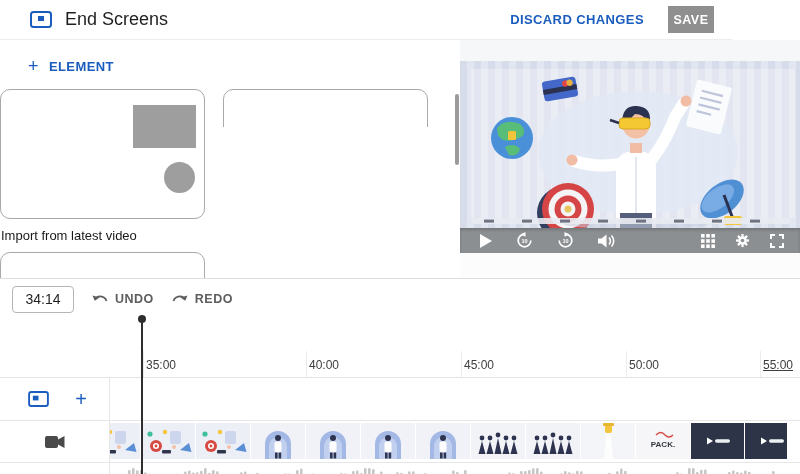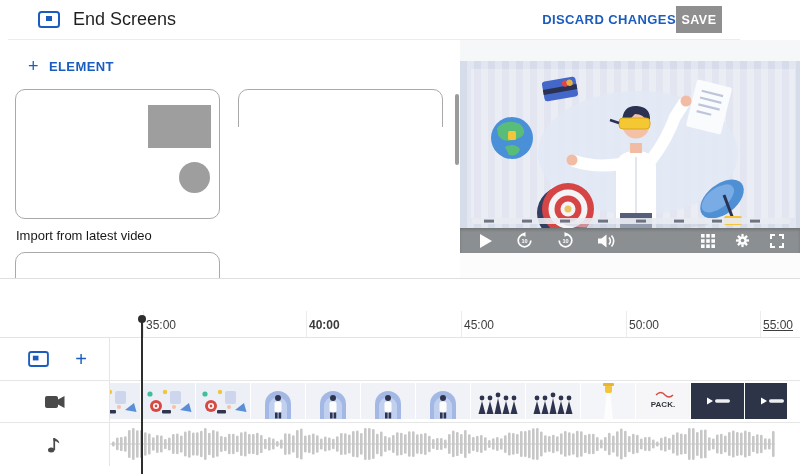--- a/index.html
+++ b/index.html
@@ -1,41 +1,41 @@
 <!DOCTYPE html>
 <html><head>
 <meta charset="utf-8">
 <style>
   * { box-sizing: border-box; margin: 0; padding: 0; }
   html,body { width:800px; height:474px; overflow:hidden; }
   body { font-family:"Liberation Sans", sans-serif; background:#fff; }
   .app { position:relative; width:800px; height:474px; background:#fff; }
 
   
-  .hdr { position:absolute; top:0; left:8px; width:732px; height:40px;
+  .hdr { position:absolute; top:0; left:0; width:732px; height:40px;
          display:flex; align-items:center; background:#fff; border-bottom:1px solid #ececec; }
   .hdr-icon { margin-left:30px; width:22px; height:17px; flex:0 0 auto; }
   .hdr-title { margin-left:13px; font-size:18px; font-weight:500; color:#1f1f1f; }
   .hdr-spacer { flex:1; }
   .btn-text { color:var(--blue); font-size:13px; font-weight:700; letter-spacing:.4px;
               background:none; border:none; cursor:pointer; font-family:inherit; }
-  .btn-discard { }
+  .btn-discard { margin-right:24px; }
   .btn-save { margin-right:18px; width:46px; height:27px; background:#8f8f8f; color:#fff;
               border:none; border-radius:0; font-size:12.5px; font-weight:700; letter-spacing:.5px;
               font-family:inherit; cursor:pointer; }
   :root { --blue:#1b5dbe; --border:#e2e2e2; }
 
   
   .panel { position:absolute; left:0; top:40px; width:460px; height:238px; background:#fff; overflow:hidden; }
   .panel-actions { display:flex; justify-content:space-between; align-items:center;
                    padding:17px 25px 14px 28px; }
   .action { display:flex; align-items:center; gap:10px; color:var(--blue);
             font-size:13px; font-weight:700; letter-spacing:.4px; cursor:pointer; }
   .plus-glyph { font-size:18px; font-weight:400; line-height:1; }
-  .cards { margin-left:15px; display:grid; grid-template-columns:205px 205px; column-gap:18px; }
+  .cards { display:grid; grid-template-columns:205px 205px; column-gap:18px; }
   .card { position:relative; width:205px; height:130px; border:1.4px solid #a9a9a9;
           border-radius:10px; background:#fff; }
   .card .ph-rect { position:absolute; background:#9e9e9e; }
   .card .ph-circle { position:absolute; background:#9e9e9e; border-radius:50%; width:31px; height:31px; }
   .card-label { font-size:13px; color:#181818; padding:9px 0 11px 1px; height:33px; }
   .partial-row { height:38px; overflow:hidden; }
 
   .v-scrollbar { position:absolute; left:455px; top:54px; width:4px; height:71px;
                  background:#9b9b9b; border-radius:2px; }
 
@@ -272,26 +272,43 @@
         <span class="pbtn">
           <svg width="14" height="14" viewBox="0 0 14 14">
             <path d="M1 5 V1 H5 M9 1 h4 v4 M13 9 v4 h-4 M5 13 H1 V9" fill="none" stroke="#fdfdfd" stroke-width="2"></path>
           </svg>
         </span>
       </div>
     </div>
   </div>
 
   <div class="timeline">
+    <div class="tl-controls">
+      <div class="timecode">34:14</div>
+      <div class="histbtn">
+        <svg width="16" height="11" viewBox="0 0 16 11">
+          <path d="M2.5 5.5 Q6 0.5 12 3.5 Q14 4.7 14.5 7" fill="none" stroke="#5d5d5d" stroke-width="1.8"></path>
+          <path d="M0.5 1.5 L2.8 6.8 L7.5 3.6 Z" fill="#5d5d5d"></path>
+        </svg>
+        <span>UNDO</span>
+      </div>
+      <div class="histbtn">
+        <svg width="16" height="11" viewBox="0 0 16 11">
+          <path d="M13.5 5.5 Q10 0.5 4 3.5 Q2 4.7 1.5 7" fill="none" stroke="#5d5d5d" stroke-width="1.8"></path>
+          <path d="M15.5 1.5 L13.2 6.8 L8.5 3.6 Z" fill="#5d5d5d"></path>
+        </svg>
+        <span>REDO</span>
+      </div>
+    </div>
 
     <div class="tl-ruler" id="ruler">
         <div class="ruler-tick" style="left: 143px;"></div>
         <span class="ruler-label" style="left: 146px;">35:00</span>
         <div class="ruler-tick" style="left: 306px;"></div>
-        <span class="ruler-label" style="left: 309px; font-weight: bold;">40:00</span>
+        <span class="ruler-label" style="left: 309px;">40:00</span>
         <div class="ruler-tick" style="left: 461px;"></div>
         <span class="ruler-label" style="left: 464px;">45:00</span>
         <div class="ruler-tick" style="left: 626px;"></div>
         <span class="ruler-label" style="left: 629px;">50:00</span>
         <div class="ruler-tick" style="left: 760px;"></div>
         <span class="ruler-label" style="left: 763px; text-decoration: underline;">55:00</span>
       </div>
 
     <div class="tl-body">
 

